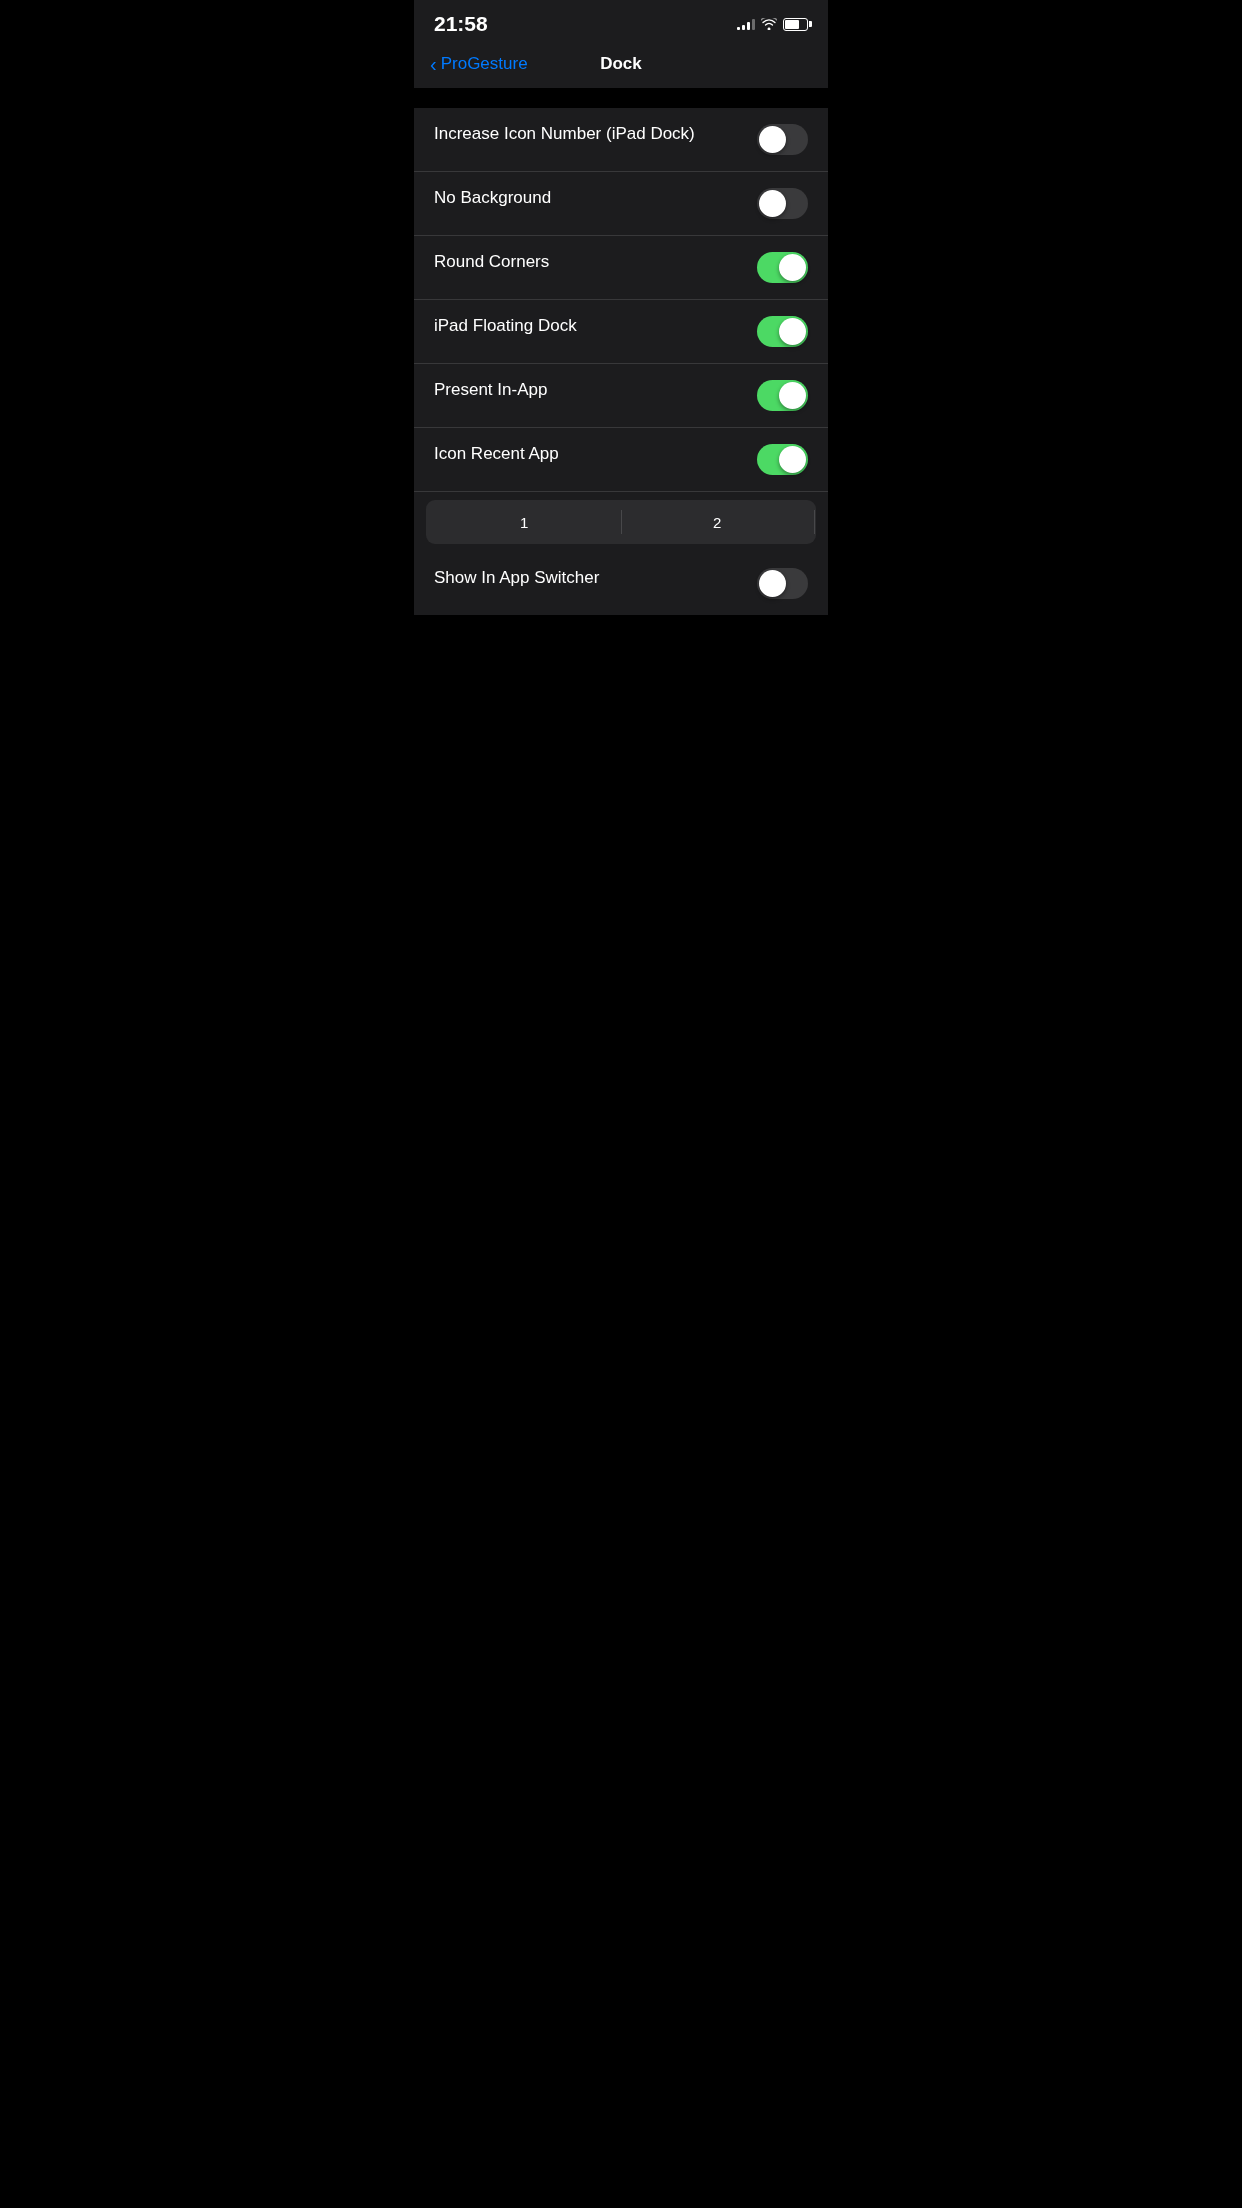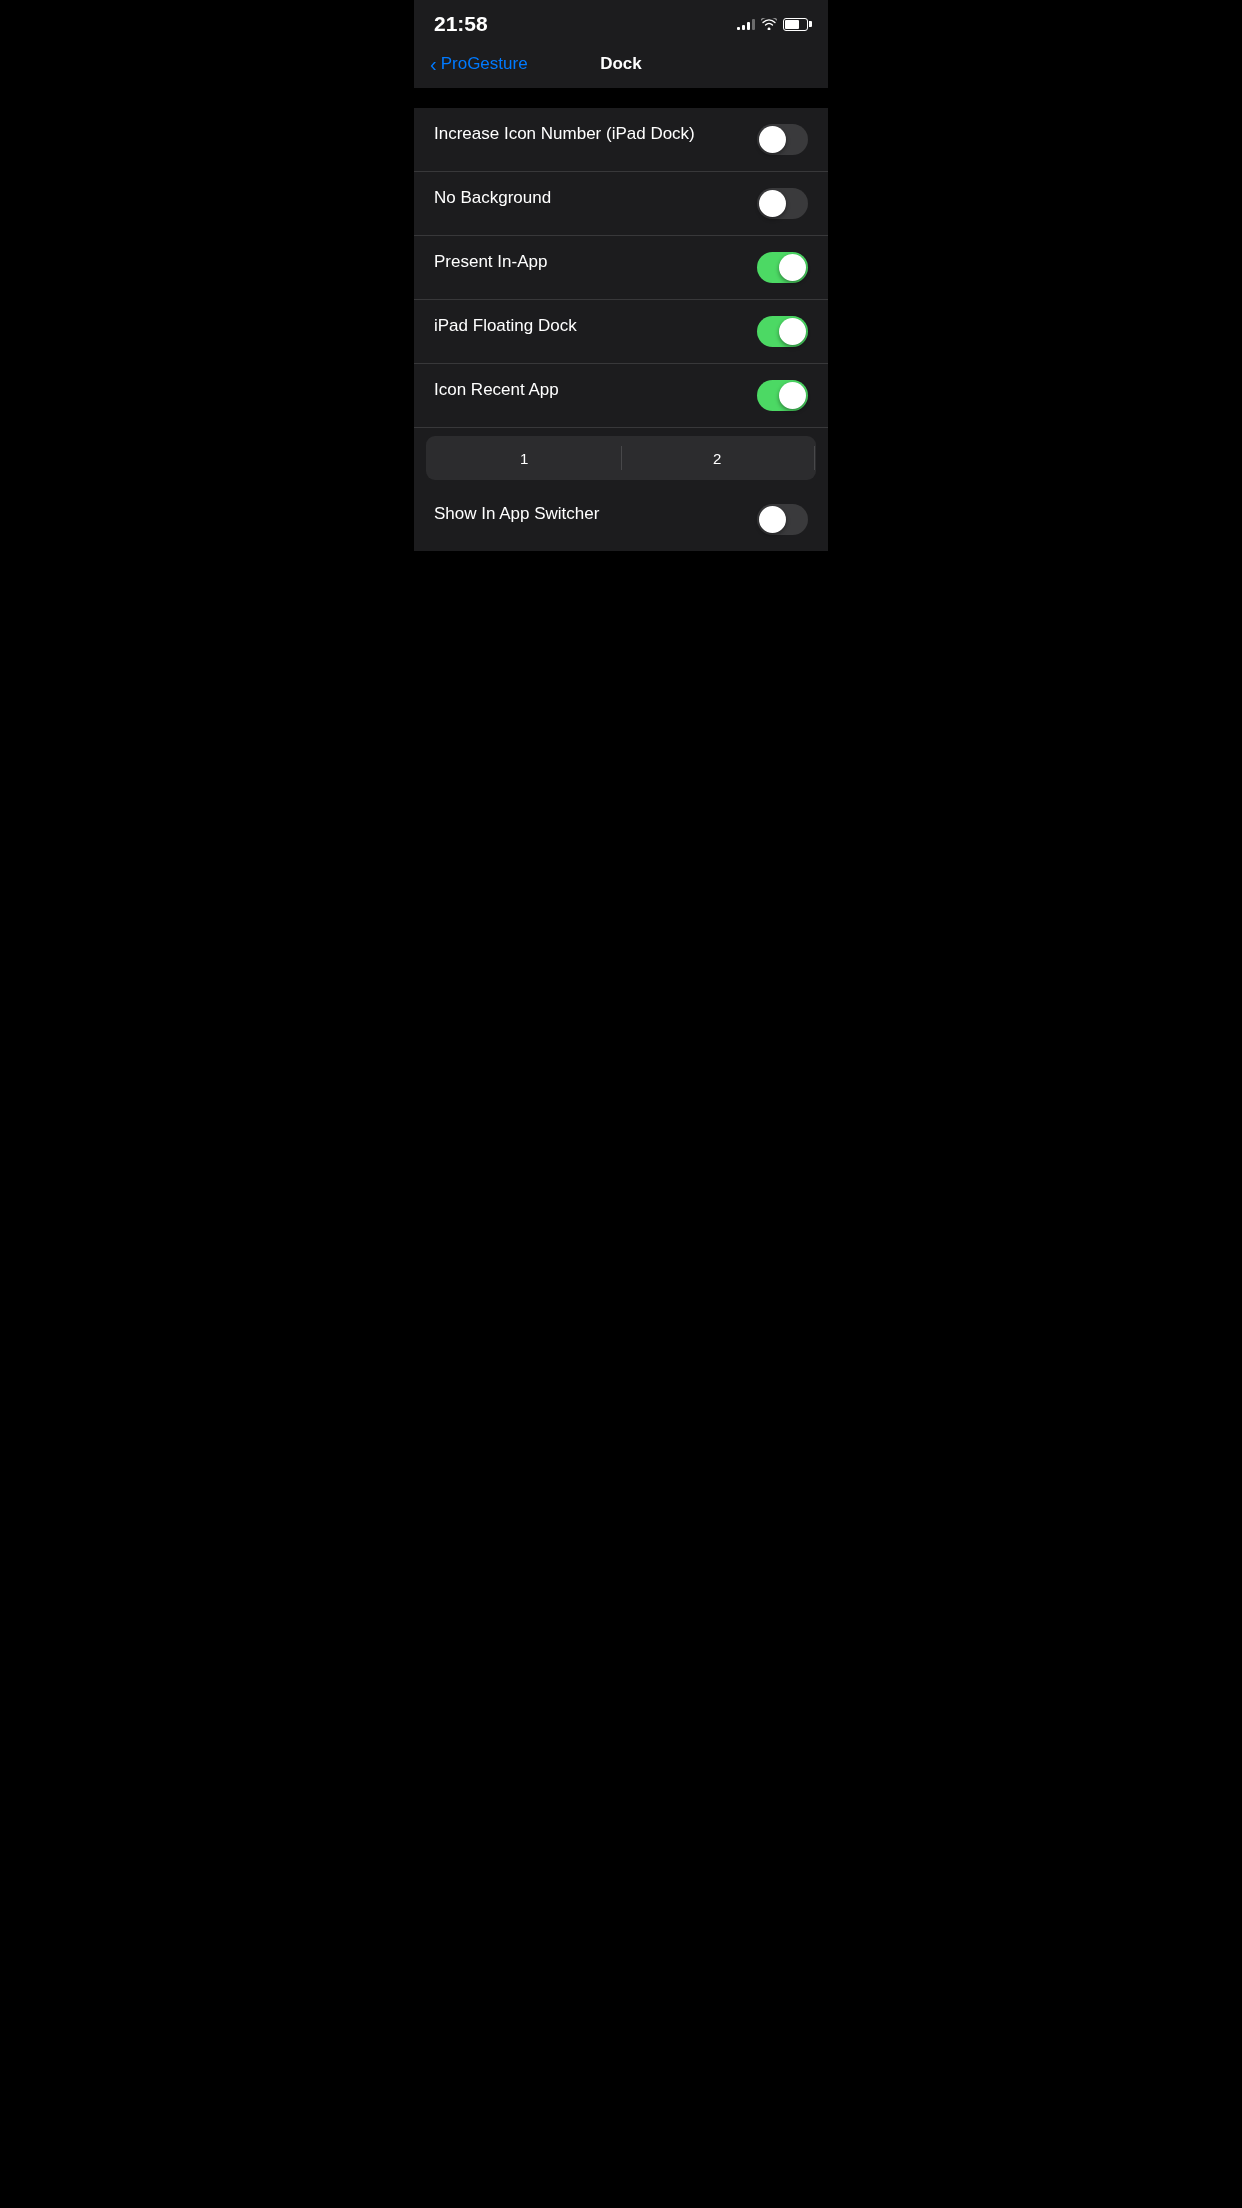--- a/index.html
+++ b/index.html
@@ -272,30 +272,36 @@
     </div>
   </div>
 
   <div class="settings-row">
     <span class="row-label">No Background</span>
     <div class="toggle off">
       <div class="toggle-thumb"></div>
     </div>
   </div>
 
+  <div class="settings-row">
+    <span class="row-label">Round Corners</span>
+    <div class="toggle on">
+      <div class="toggle-thumb"></div>
+    </div>
+  </div>
+
+  <div class="settings-row">
+    <span class="row-label">iPad Floating Dock</span>
+    <div class="toggle on">
+      <div class="toggle-thumb"></div>
+    </div>
+  </div>
 
   <div class="settings-row">
     <span class="row-label">Present In-App</span>
-    <div class="toggle on">
-      <div class="toggle-thumb"></div>
-    </div>
-  </div>
-
-  <div class="settings-row">
-    <span class="row-label">iPad Floating Dock</span>
     <div class="toggle on">
       <div class="toggle-thumb"></div>
     </div>
   </div>
 
   <div class="settings-row">
     <span class="row-label">Icon Recent App</span>
     <div class="toggle on">
       <div class="toggle-thumb"></div>
     </div>

